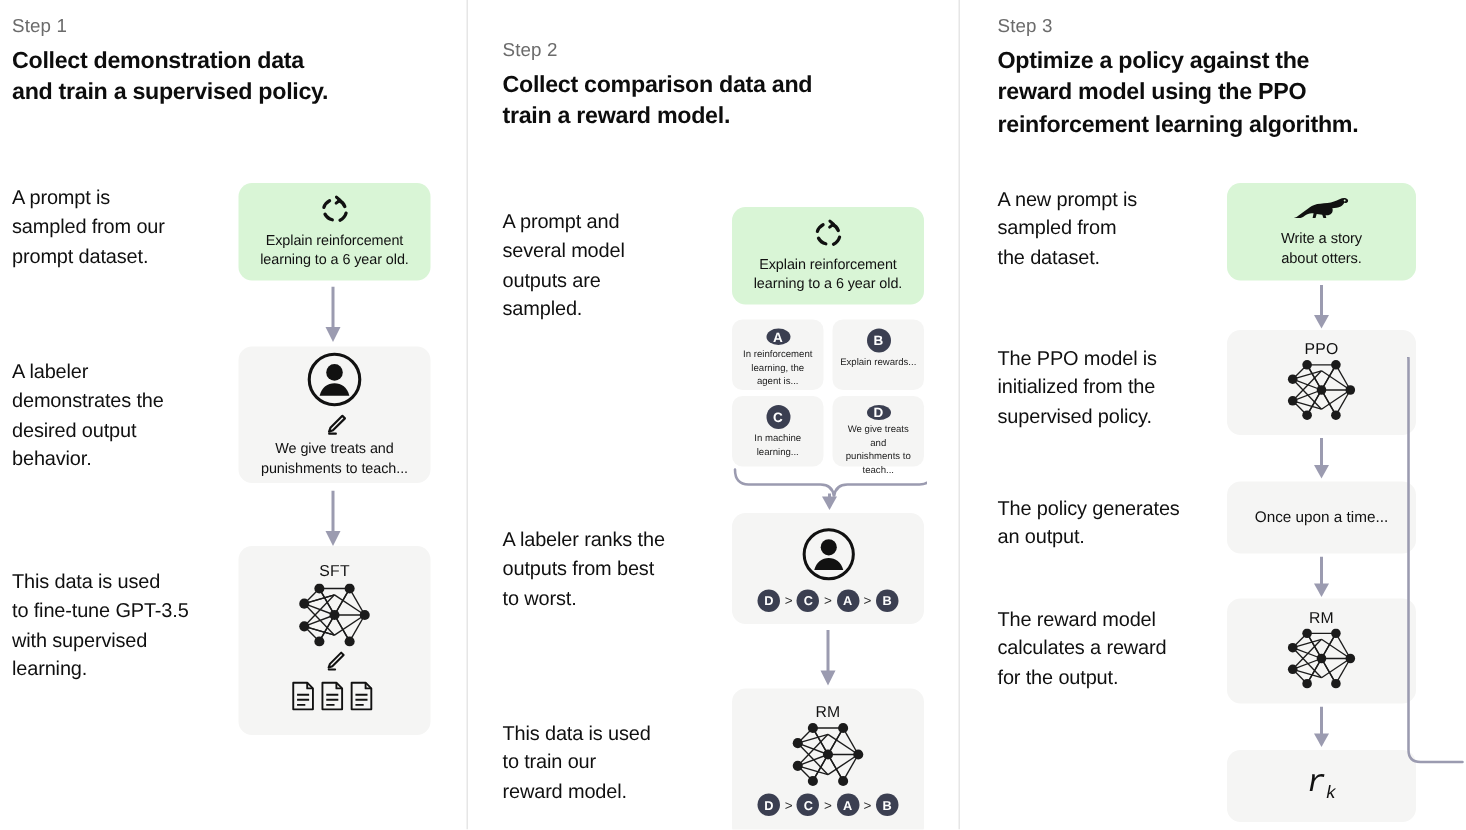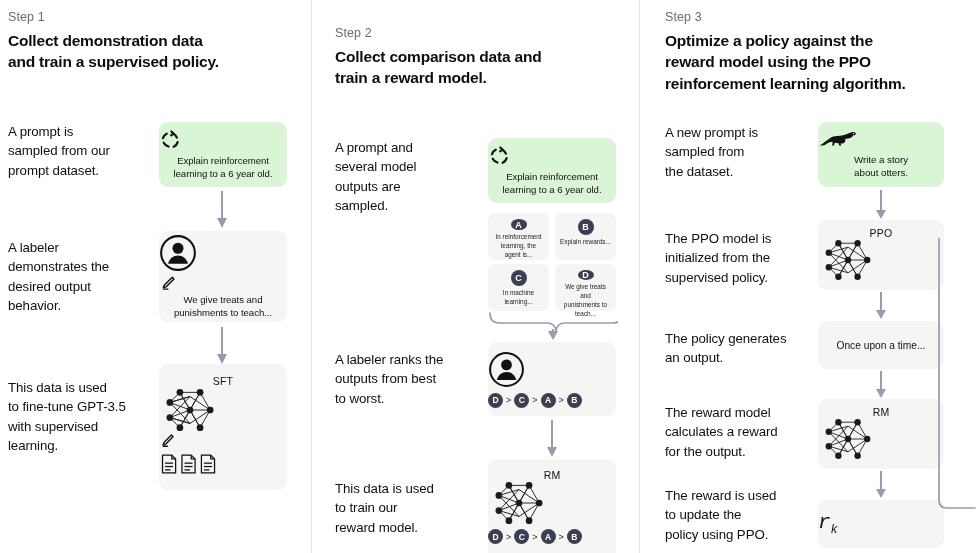--- a/index.html
+++ b/index.html
@@ -39,21 +39,21 @@
     font-size: 13.3px; line-height: 1.45; color: #101010;
     letter-spacing: -.1px; white-space: pre-line;
   }
 
   
   .card {
     position: absolute;
     border-radius: 9px;
     background: #f5f5f4;
     display: flex; flex-direction: column;
-    justify-content: center;
+    align-items: center; justify-content: center;
   }
   .card.green { background: #d9f5d6; }
   .card .card-text {
     font-size: 9.6px; line-height: 1.35; text-align: center;
     color: #111; white-space: pre-line; letter-spacing: -.05px;
   }
   .card .card-title {
     font-size: 10.5px; color: #111; text-align: center; letter-spacing: .2px;
   }
   .card .body-text {
@@ -381,23 +381,20 @@
 sampled from
 the dataset.</div>
     <div class="caption" style="left:10px; top:229px; width:160px;">The PPO model is
 initialized from the
 supervised policy.</div>
     <div class="caption" style="left:10px; top:329px; width:165px;">The policy generates
 an output.</div>
     <div class="caption" style="left:10px; top:403px; width:160px;">The reward model
 calculates a reward
 for the output.</div>
-    <div class="caption" style="left:10px; top:486px; width:155px;">The reward is used
-to update the
-policy using PPO.</div>
 
     <div class="card green" style="left:163px; top:122px; width:126px; height:65px;">
       <span style="margin-bottom:5px;">
         <svg width="40" height="18" viewBox="0 0 50 22">
           <path d="M2 19 C5 18 8 15 11 13 C14 11 16 9 19 8 C22 7 26 7 30 6.5 C34 6 37 4.5 40 3.2
                    C42 2.4 44 2 45.6 2.6 C47 3.1 47.6 4.4 47 5.4 C46.4 6.4 45 6.6 44 6.3
                    C43.4 7.6 42.4 8.6 41 9.3 C39 10.3 36.5 10.6 34 10.8 C34.6 12.2 34.4 13.8 33.4 15
                    C32.2 16.4 30.2 17 28.4 16.6 L29 19 L26.6 19 L25.6 16.2 L21 15.6 L20 19 L17.6 19
                    L18.4 15 C15.6 14.6 13 15.4 11 17 C9.6 18.1 8 19 6 19 Z" fill="#111"></path>
           <circle cx="44.3" cy="4.4" r="0.8" fill="#d9f5d6"></circle>

